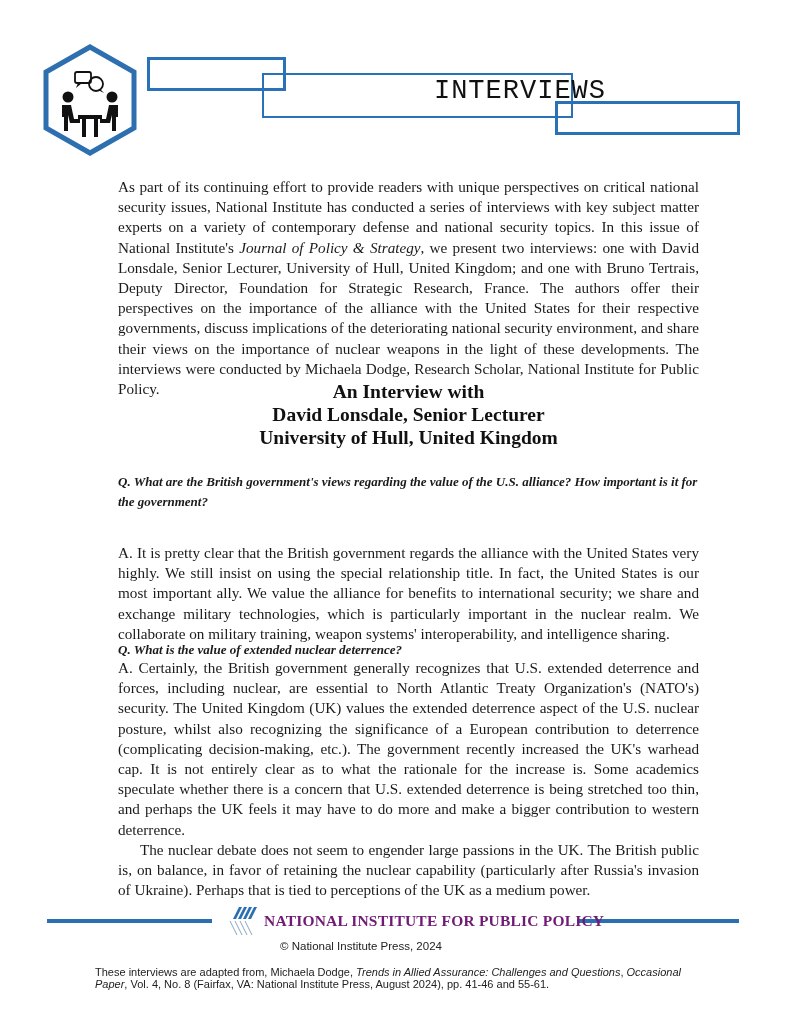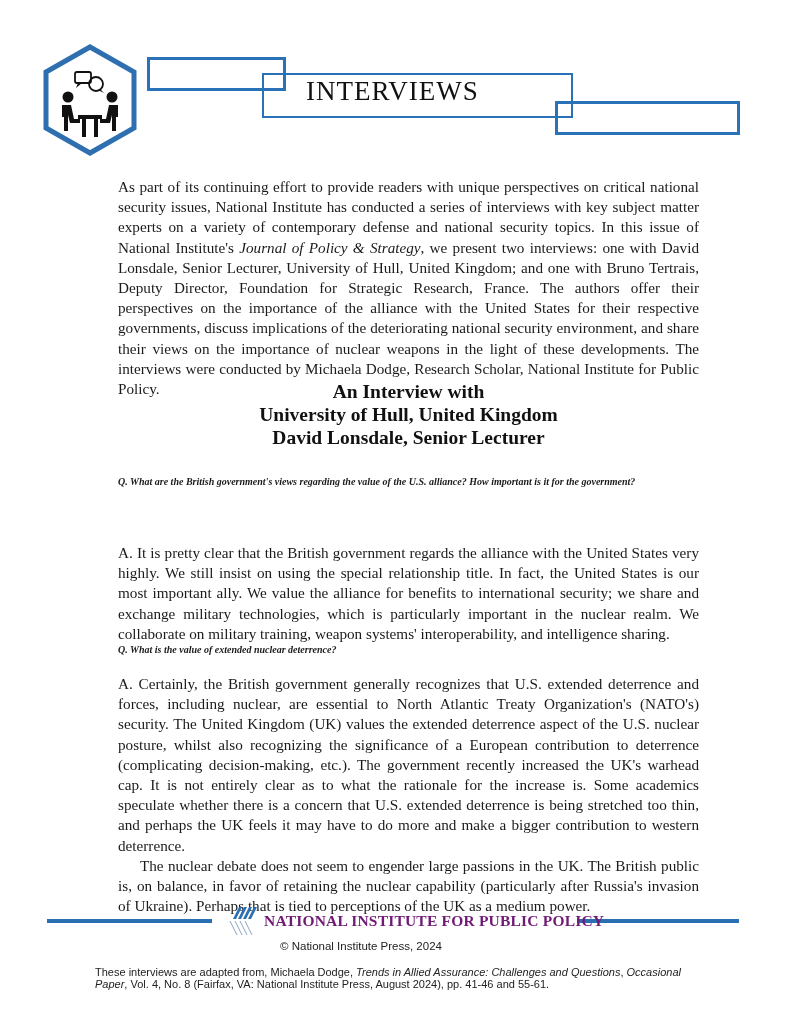--- a/index.html
+++ b/index.html
@@ -1,29 +1,29 @@
 <!DOCTYPE html>
 <html><head>
 <meta charset="utf-8">
 <style>
   html, body { margin: 0; padding: 0; background: #ffffff; }
   body { width: 791px; height: 1024px; position: relative; overflow: hidden;
          font-family: "Liberation Serif", "DejaVu Serif", serif; color: #1a1a1a; }
   .abs { position: absolute; }
   .box { position: absolute; border-style: solid; border-color: #2a72b8; box-sizing: border-box; }
   .hex { position: absolute; left: 42px; top: 44px; width: 96px; height: 112px; }
-  .title { position: absolute; left: 306px; top: 76px; width: 300px; text-align: left;
-           font-family: Liberation Serif, serif; font-size: 27px; letter-spacing: 1px; color: #111; }
+  .title { position: absolute; left: 306px; top: 76px; width: 300px; text-align: right;
+           font-family: Liberation Mono, monospace; font-size: 27px; letter-spacing: 1px; color: #111; }
   .para { position: absolute; left: 118px; width: 581px; font-size: 15.2px; line-height: 20.2px;
           text-align: justify; text-justify: inter-word; margin-top: 10px; }
   .para p { margin: 0; }
   .heading { position: absolute; left: 118px; width: 581px; text-align: center;
              font-weight: bold; font-size: 19.5px; line-height: 23px; color: #111; }
   .question { position: absolute; left: 118px; width: 581px; font-weight: bold; font-style: italic;
-              font-size: 10px; line-height: 20.2px; }
+              font-size: 13px; line-height: 20.2px; }
   .indent { text-indent: 22px; }
   .footer-line { position: absolute; height: 4px; background: #2a6fb1; }
   .logo-text { position: absolute; left: 264px; top: 912px; font-family: "Liberation Serif", serif;
                font-weight: bold; font-size: 15.5px; color: #701a75; letter-spacing: 0.2px; }
   .copyright { position: absolute; left: 0; width: 722px; top: 940px; text-align: center;
                font-size: 11.5px; color: #222; font-family: "Liberation Sans", sans-serif; }
   .note { position: absolute; left: 95px; top: 966px; width: 600px; font-size: 11px; line-height: 12px;
           color: #222; font-family: "Liberation Sans", sans-serif; }
 </style>
 </head>
@@ -53,31 +53,31 @@
 <div class="box" style="left:262px; top:73px; width:311px; height:45px; border-width:2px;"></div>
 <div class="box" style="left:555px; top:101px; width:185px; height:34px; border-width:3px;"></div>
 <div class="title">INTERVIEWS</div>
 
 <div class="para" style="top:167px;">
   <p class="indent" style="text-indent:0"><span>As part of its continuing effort to provide readers with unique perspectives on critical national security issues, National Institute has conducted a series of interviews with key subject matter experts on a variety of contemporary defense and national security topics.  In this issue of National Institute's </span><i>Journal of Policy &amp; Strategy</i><span>, we present two interviews: one with David Lonsdale, Senior Lecturer, University of Hull, United Kingdom; and one with Bruno Tertrais, Deputy Director, Foundation for Strategic Research, France. The authors offer their perspectives on the importance of the alliance with the United States for their respective governments, discuss implications of the deteriorating national security environment, and share their views on the importance of nuclear weapons in the light of these developments.  The interviews were conducted by Michaela Dodge, Research Scholar, National Institute for Public Policy.</span></p>
 </div>
 
 <div class="heading" style="top:380px;">
   <div>An Interview with</div>
+  <div>David Lonsdale, Senior Lecturer</div>
   <div>University of Hull, United Kingdom</div>
-  <div>David Lonsdale, Senior Lecturer</div>
 </div>
 
 <div class="question" style="top:472px;">Q.  What are the British government's views regarding the value of the U.S. alliance? How important is it for the government?</div>
 <div class="para" style="top:533px;">
   <p>A.  It is pretty clear that the British government regards the alliance with the United States very highly. We still insist on using the special relationship title. In fact, the United States is our most important ally. We value the alliance for benefits to international security; we share and exchange military technologies, which is particularly important in the nuclear realm. We collaborate on military training, weapon systems' interoperability, and intelligence sharing.</p>
 </div>
 
 <div class="question" style="top:640px;">Q.  What is the value of extended nuclear deterrence?</div>
-<div class="para" style="top:664px;">
+<div class="para" style="top:648px;">
   <p>A.  Certainly, the British government generally recognizes that U.S. extended deterrence and forces, including nuclear, are essential to North Atlantic Treaty Organization's (NATO's) security. The United Kingdom (UK) values the extended deterrence aspect of the U.S. nuclear posture, whilst also recognizing the significance of a European contribution to deterrence (complicating decision-making, etc.). The government recently increased the UK's warhead cap. It is not entirely clear as to what the rationale for the increase is. Some academics speculate whether there is a concern that U.S. extended deterrence is being stretched too thin, and perhaps the UK feels it may have to do more and make a bigger contribution to western deterrence.</p>
   <p class="indent">The nuclear debate does not seem to engender large passions in the UK. The British public is, on balance, in favor of retaining the nuclear capability (particularly after Russia's invasion of Ukraine). Perhaps that is tied to perceptions of the UK as a medium power.</p>
 </div>
 
 <div class="footer-line" style="left:47px; top:919px; width:165px;"></div>
 <div class="footer-line" style="left:577px; top:919px; width:162px;"></div>
 <svg class="abs" style="left:225px; top:905px;" width="36" height="32" viewBox="0 0 36 32">
   <g fill="#2a6fb1">
     <polygon points="8,14 14,2 17,2 11,14"></polygon>
     <polygon points="13,14 19,2 22,2 16,14"></polygon>

